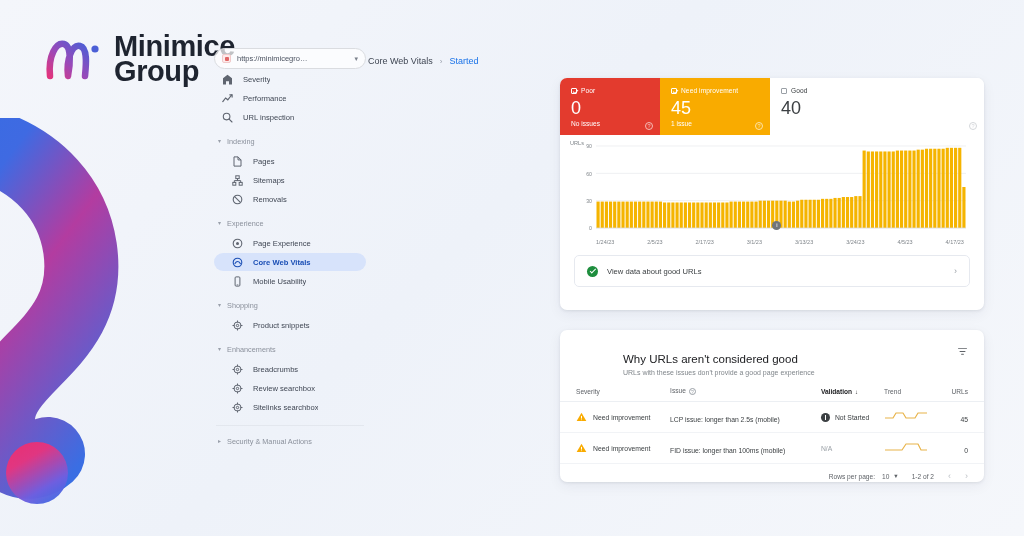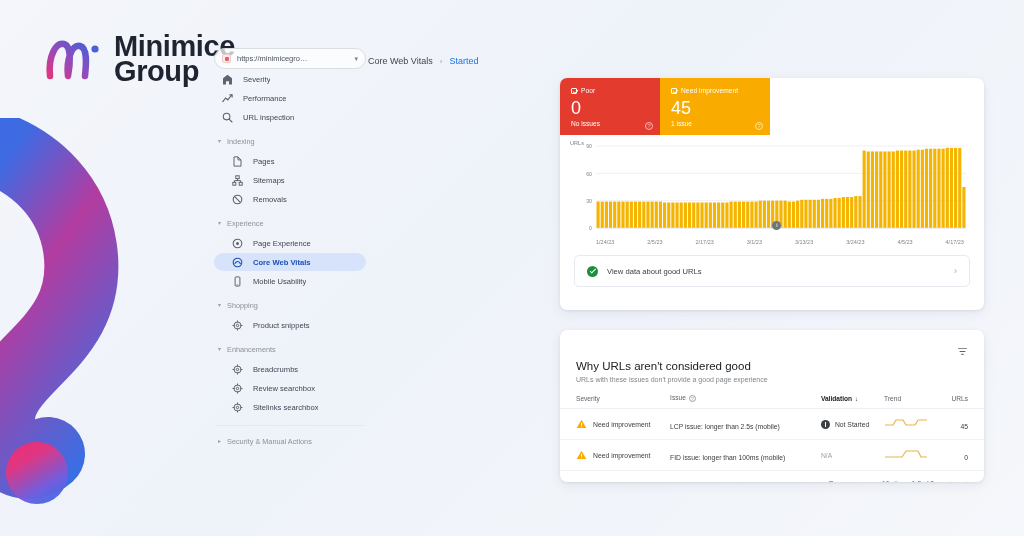--- a/index.html
+++ b/index.html
@@ -101,21 +101,21 @@
   
   #good-urls-row { margin:4px 14px 26px; border:1px solid #e6e9ef; border-radius:5px; height:32px;
       display:flex; align-items:center; gap:9px; padding:0 12px; cursor:pointer; }
   #good-urls-row .check { width:11px; height:11px; border-radius:50%; background:#1e8e3e; position:relative; flex:0 0 auto;}
   #good-urls-row .check::after { content:""; position:absolute; left:2.6px; top:3.2px; width:4.6px; height:2.2px;
       border-left:1.3px solid #fff; border-bottom:1.3px solid #fff; transform:rotate(-45deg); }
   #good-urls-row .txt { flex:1 1 auto; font-size:7.6px; color:#3c4043; }
   #good-urls-row .chev { font-size:9px; color:#9aa0a6; }
 
   
-  #issues-head { padding:30px 14px 0 16px; position:relative; }
+  #issues-head { padding:23px 14px 0 16px; position:relative;margin-left:47px; }
   #issues-title { font-size:11.5px; color:#202124; }
   #issues-sub { font-size:7px; color:#80868b; margin-top:4px; }
   #filter-icon { position:absolute; right:16px; top:17px; width:11px; height:9px; }
 
   table { width:100%; border-collapse:collapse; margin-top:11px; table-layout:fixed; }
   th { font-size:6.6px; color:#5f6368; font-weight:400; text-align:left; padding:0 0 6px 0;
        border-bottom:1px solid #eceff3; }
   th.c-sev { width:108px; padding-left:16px; }
   th.c-issue { width:148px; }
   th.c-val { width:62px; }
@@ -330,20 +330,29 @@
           <div class="tsub">No issues</div>
           <div class="help">?</div>
         </div>
         <div class="tile ni">
           <div class="thead">
             <span class="cbox"></span>
             <span>Need improvement</span>
           </div>
           <div class="tnum">45</div>
           <div class="tsub">1 issue</div>
+          <div class="help">?</div>
+        </div>
+        <div class="tile good">
+          <div class="thead">
+            <span class="cbox"></span>
+            <span>Good</span>
+          </div>
+          <div class="tnum">40</div>
+          <div class="tsub"></div>
           <div class="help">?</div>
         </div>
       </div>
 
     <div id="chart-wrap">
       <div id="chart-ylabel">URLs</div>
       <svg id="chart-svg" viewBox="0 0 400 96" preserveAspectRatio="none">
           <line x1="26" y1="4" x2="396" y2="4" stroke="#e8eaed" stroke-width="0.7"></line>
           <text x="22" y="6.2" text-anchor="end" font-size="5.2" fill="#80868b" font-family="Liberation Sans, sans-serif">90</text>
           <line x1="26" y1="31.333333333333336" x2="396" y2="31.333333333333336" stroke="#e8eaed" stroke-width="0.7"></line>

